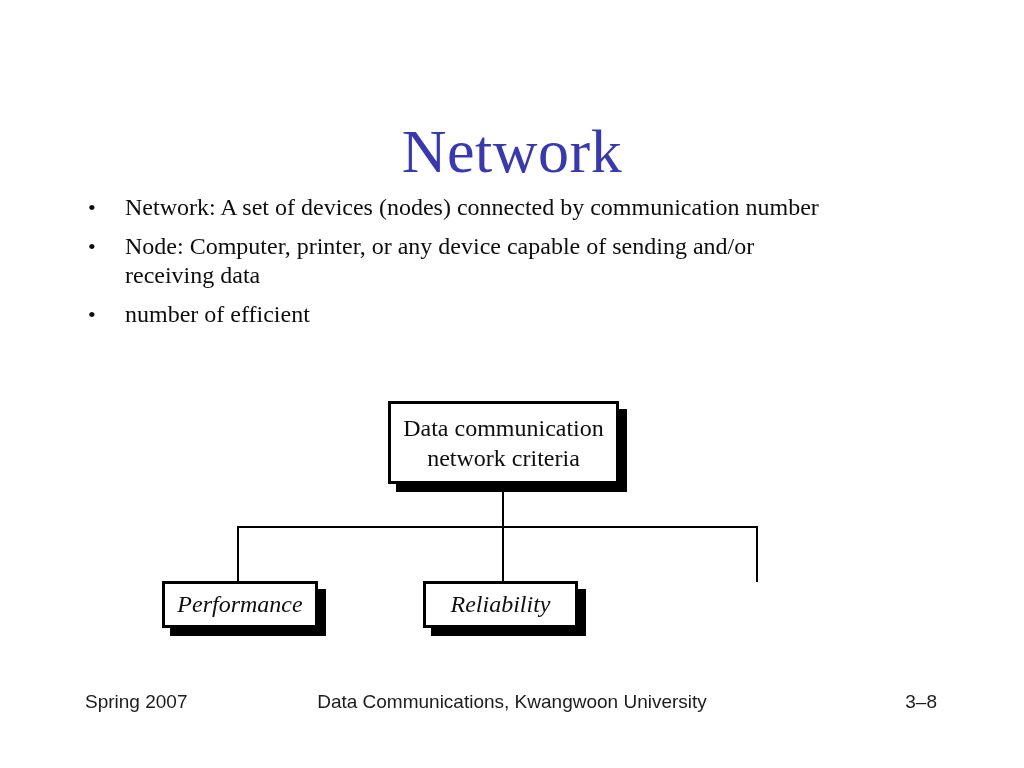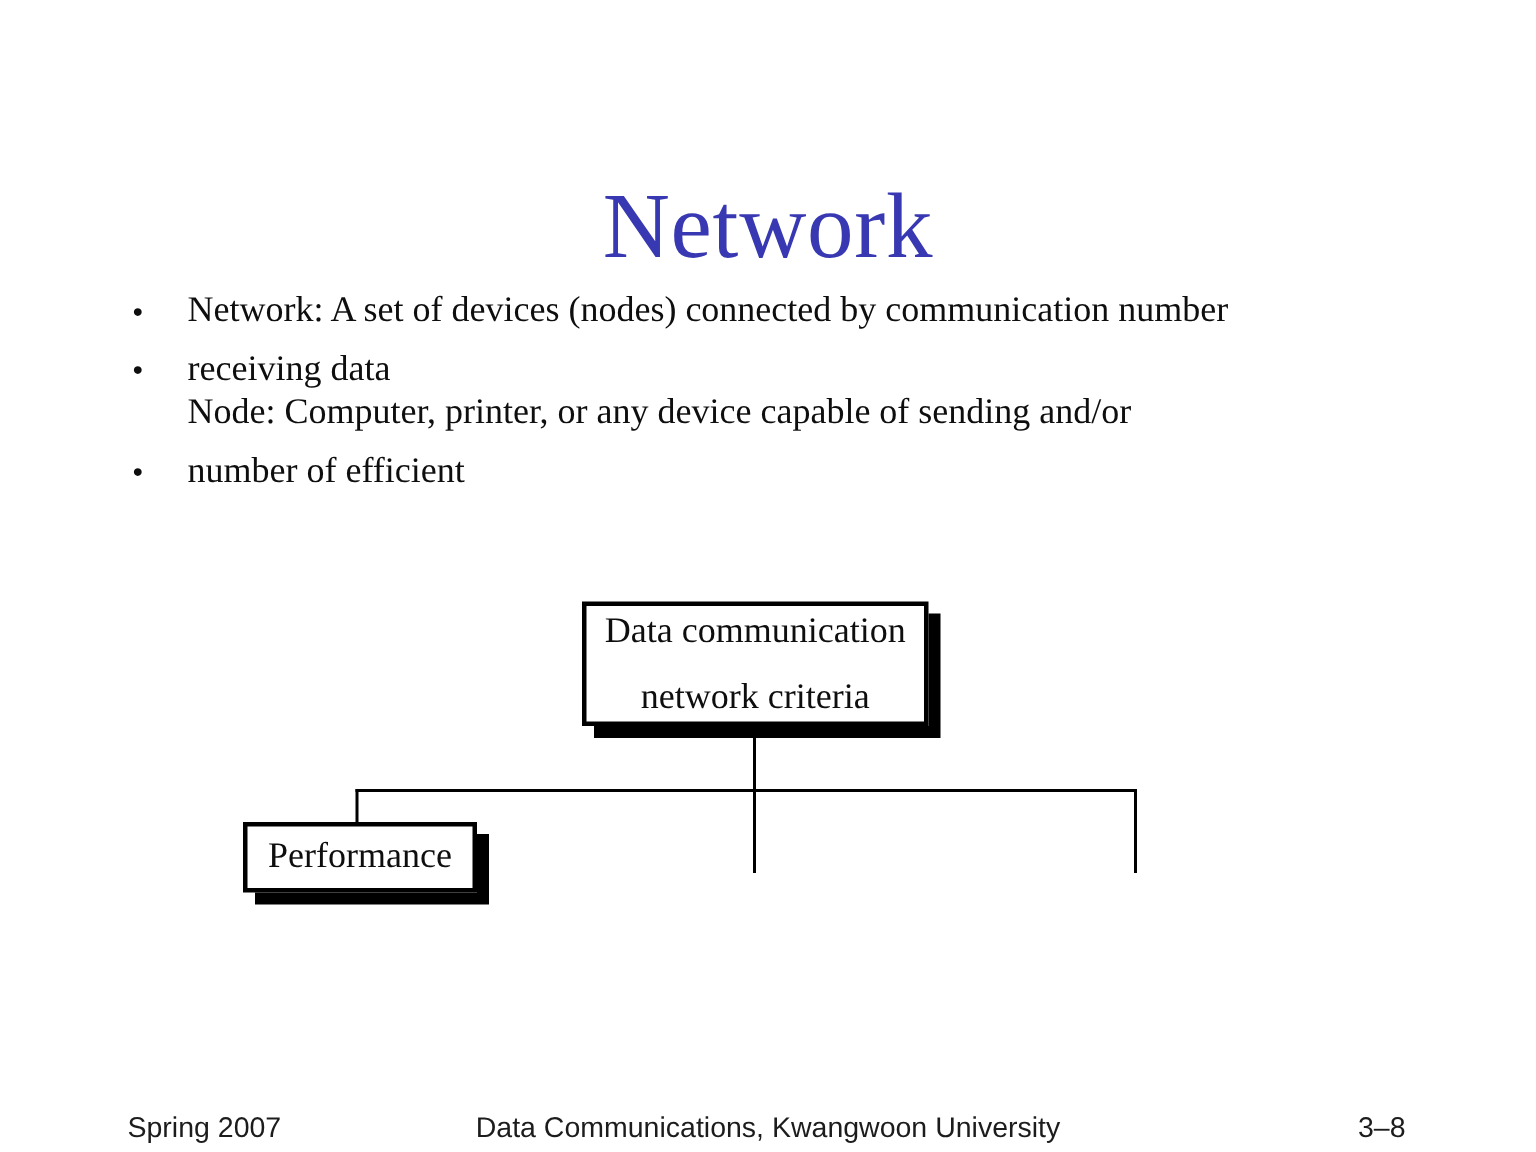--- a/index.html
+++ b/index.html
@@ -62,53 +62,54 @@
   .node-box {
     position: absolute;
     background: #ffffff;
     border: 3px solid #000000;
     box-shadow: 8px 8px 0 #000000;
     display: flex;
     align-items: center;
     justify-content: center;
     text-align: center;
     font-size: 24px;
-    line-height: 44px;
+    line-height: 30px;
     box-sizing: border-box;
   }
   .root-node {
     left: 388px;
     top: 401px;
     width: 231px;
     height: 83px;
     padding: 0 6px;
   }
   .child-node {
-    top: 548px;
+    top: 581px;
     height: 47px;
     line-height: 41px;
+    font-style: italic;
   }
   .child-node.performance { left: 162px; width: 156px; }
   .child-node.reliability { left: 423px; width: 155px; }
   .child-node.security    { left: 682px; width: 152px; }
 
   .connector {
     position: absolute;
     background: #000000;
   }
   .conn-stem        { left: 502px; top: 484px; width: 2px; height: 43px; }
   .conn-horizontal  { left: 237px; top: 526px; width: 521px; height: 2px; }
   .conn-drop-left   { left: 237px; top: 526px; width: 2px; height: 56px; }
   .conn-drop-mid    { left: 502px; top: 526px; width: 2px; height: 56px; }
   .conn-drop-right  { left: 756px; top: 526px; width: 2px; height: 56px; }
 
   
   .footer-text {
     position: absolute;
-    top: 741px;
+    top: 690px;
     font-family: "Liberation Sans", sans-serif;
     font-size: 19px;
     line-height: 24px;
     color: #1c1c1c;
   }
   .footer-left   { left: 85px; }
   .footer-center { left: 0; width: 100%; text-align: center; }
   .footer-right  { right: 87px; }
 </style>
 </head>
@@ -118,22 +119,22 @@
 
   <h1 class="slide-title" style="color: rgb(56, 56, 178);">Network</h1>
 
   <div class="bullet-list">
     <div class="bullet-item">
       <span class="bullet-marker">•</span>
       <span class="bullet-line">Network: A set of devices (nodes) connected by communication number</span>
     </div>
     <div class="bullet-item">
       <span class="bullet-marker">•</span>
+      <span class="bullet-line">Node: Computer, printer, or any device capable of sending and/or</span>
       <span class="bullet-line">receiving data</span>
-      <span class="bullet-line">Node: Computer, printer, or any device capable of sending and/or</span>
     </div>
     <div class="bullet-item">
       <span class="bullet-marker">•</span>
       <span class="bullet-line">number of efficient</span>
     </div>
   </div>
 
   <div class="diagram">
 
     <div class="connector conn-stem"></div>
@@ -142,20 +143,23 @@
     <div class="connector conn-drop-mid"></div>
     <div class="connector conn-drop-right"></div>
 
     <div class="node-box root-node">
       <span>Data communication network criteria</span>
     </div>
 
     <div class="node-box child-node performance">
       <span>Performance</span>
     </div>
+    <div class="node-box child-node reliability">
+      <span>Reliability</span>
+    </div>
 
   </div>
 
   <div class="footer-text footer-center">Data Communications, Kwangwoon University</div>
   <div class="footer-text footer-left">Spring 2007</div>
   <div class="footer-text footer-right">3–8</div>
 
 </div>
 
 </body></html>

